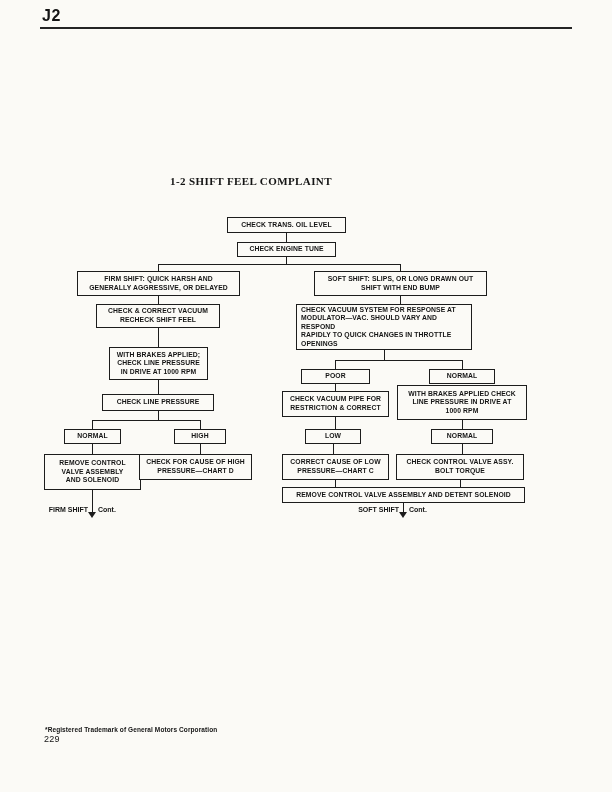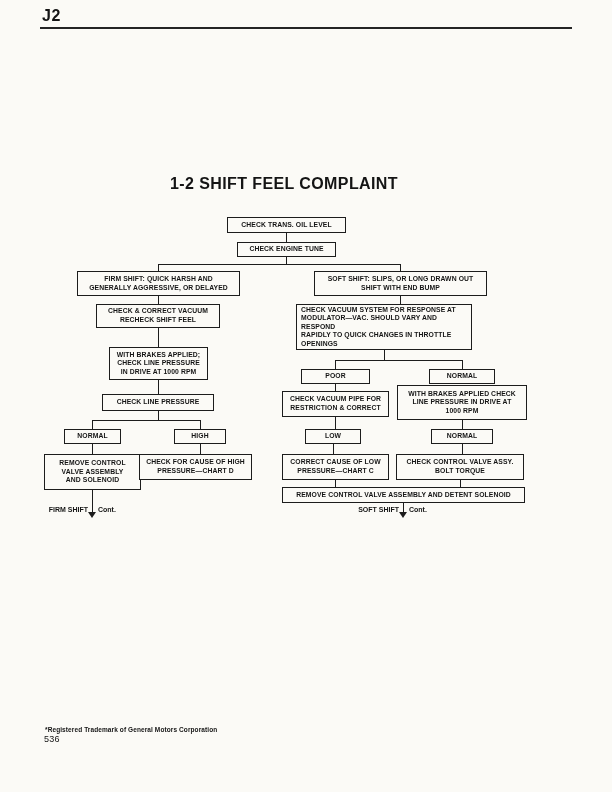--- a/index.html
+++ b/index.html
@@ -21,22 +21,23 @@
     text-align:center;
     font-family:"Liberation Serif", serif;
     font-size:11.5px;font-weight:bold;letter-spacing:2px;
   }
   .hdr-rule{
     position:absolute;left:40px;top:27px;width:532px;height:2px;
     background:#242424;
   }
   .doc-title{
     position:absolute;left:170px;top:175px;
-    font-size:16px;font-weight:bold;letter-spacing:.4px;
+    font-size:11px;font-weight:bold;letter-spacing:.4px;
     white-space:nowrap;
+    font-family:Liberation Serif, serif;
   }
   .fbox{
     position:absolute;
     box-sizing:border-box;
     border:1px solid #1c1c1c;
     background:#fbfaf6;
     display:flex;align-items:center;justify-content:center;
     text-align:center;
     white-space:pre-line;
     font-size:6.8px;font-weight:bold;line-height:8.6px;
@@ -155,15 +156,15 @@
   <div class="arr" style="left:88px;top:512px"></div>
   <div class="vl" style="left:403px;top:503px;height:9px"></div>
   <div class="arr" style="left:399px;top:512px"></div>
 
   <div class="cont-label" style="left:28px;width:60px;text-align:right">FIRM SHIFT</div>
   <div class="cont-label" style="left:98px">Cont.</div>
   <div class="cont-label" style="left:339px;width:60px;text-align:right">SOFT SHIFT</div>
   <div class="cont-label" style="left:409px">Cont.</div>
 
   <div class="footnote">*Registered Trademark of General Motors Corporation</div>
-  <div class="page-number">536</div>
+  <div class="page-number">229</div>
 
 </div>
 
 </body></html>

